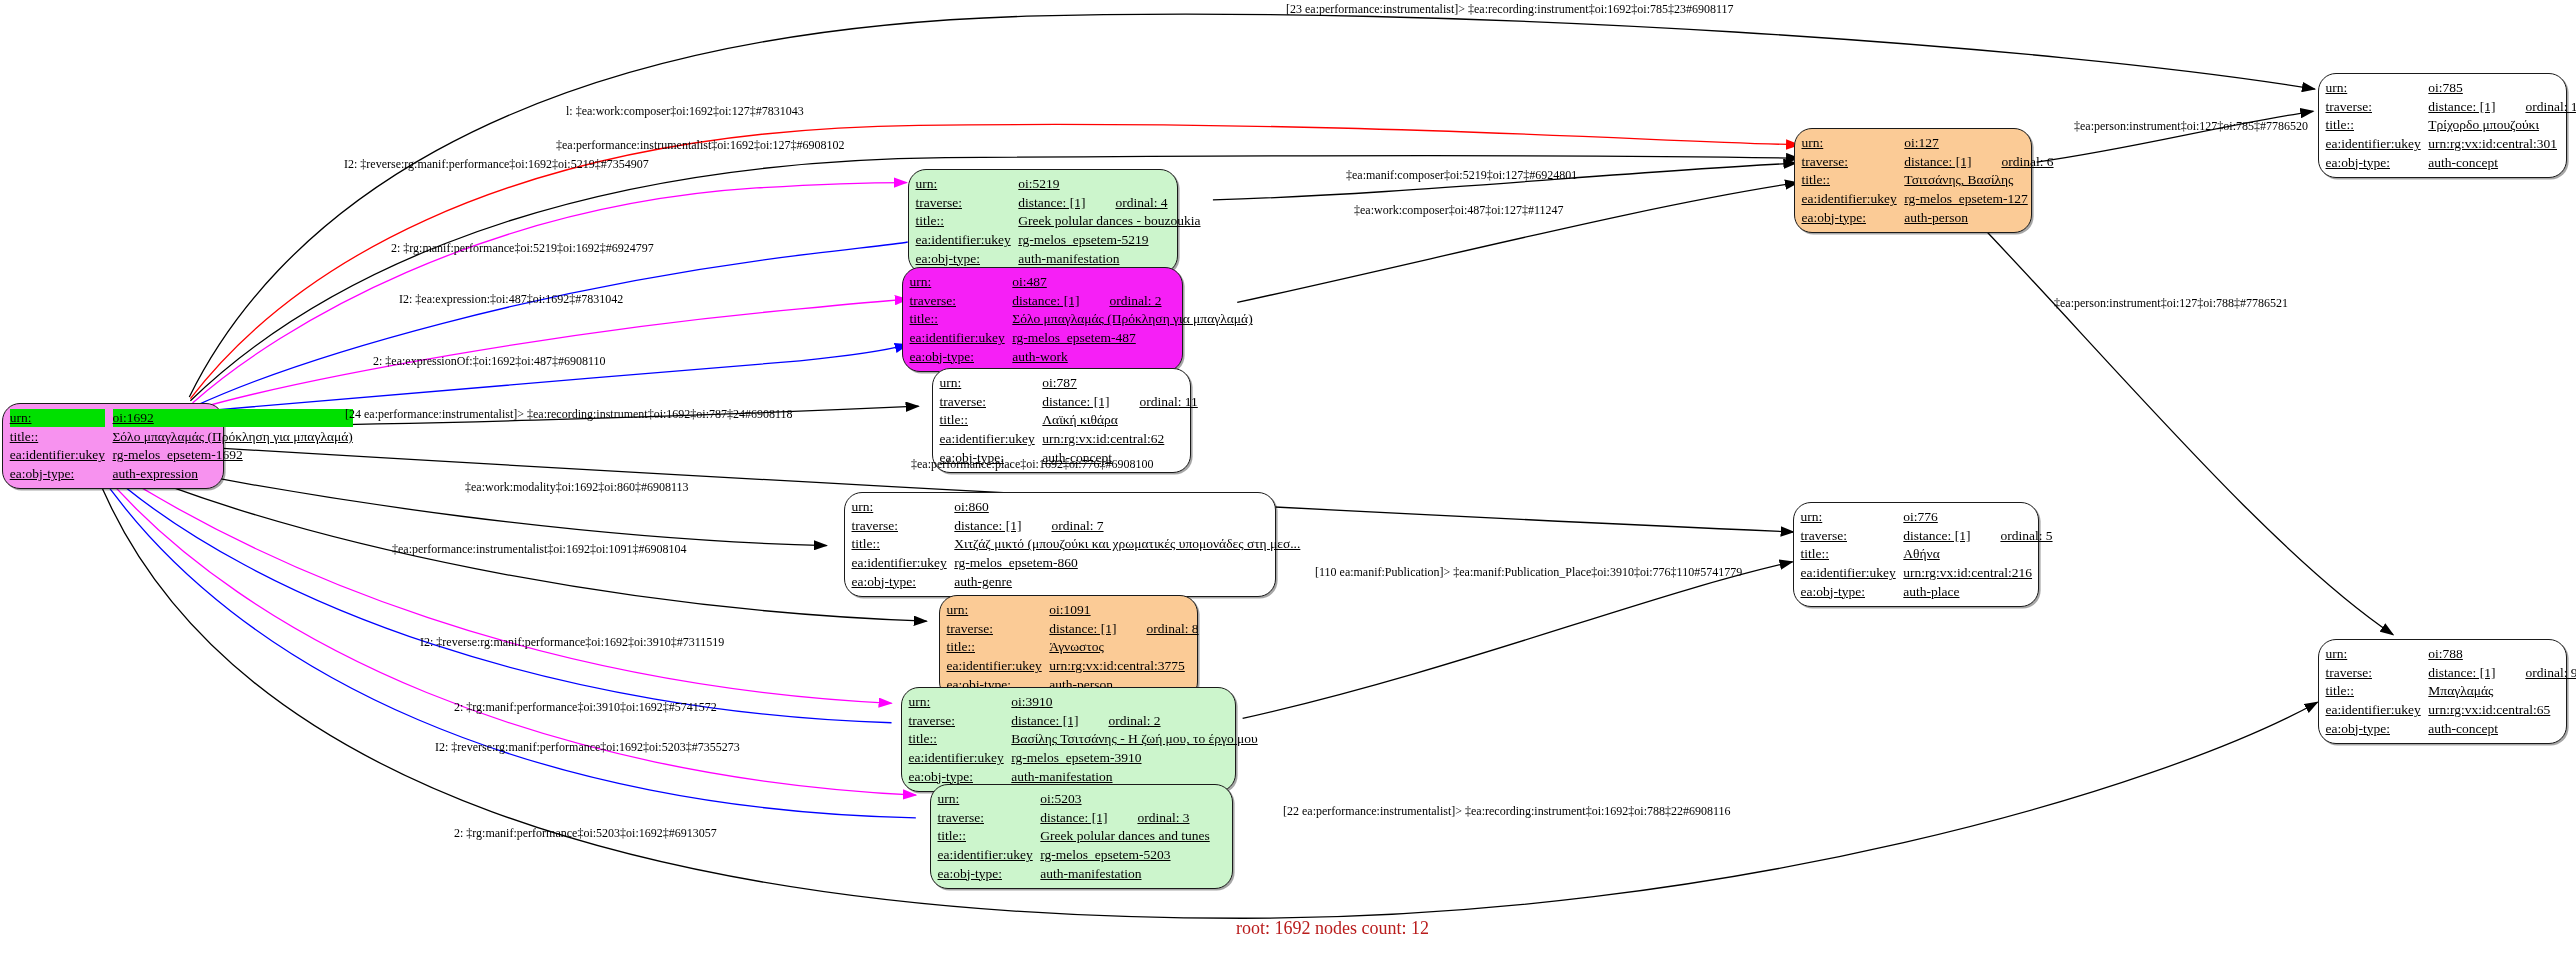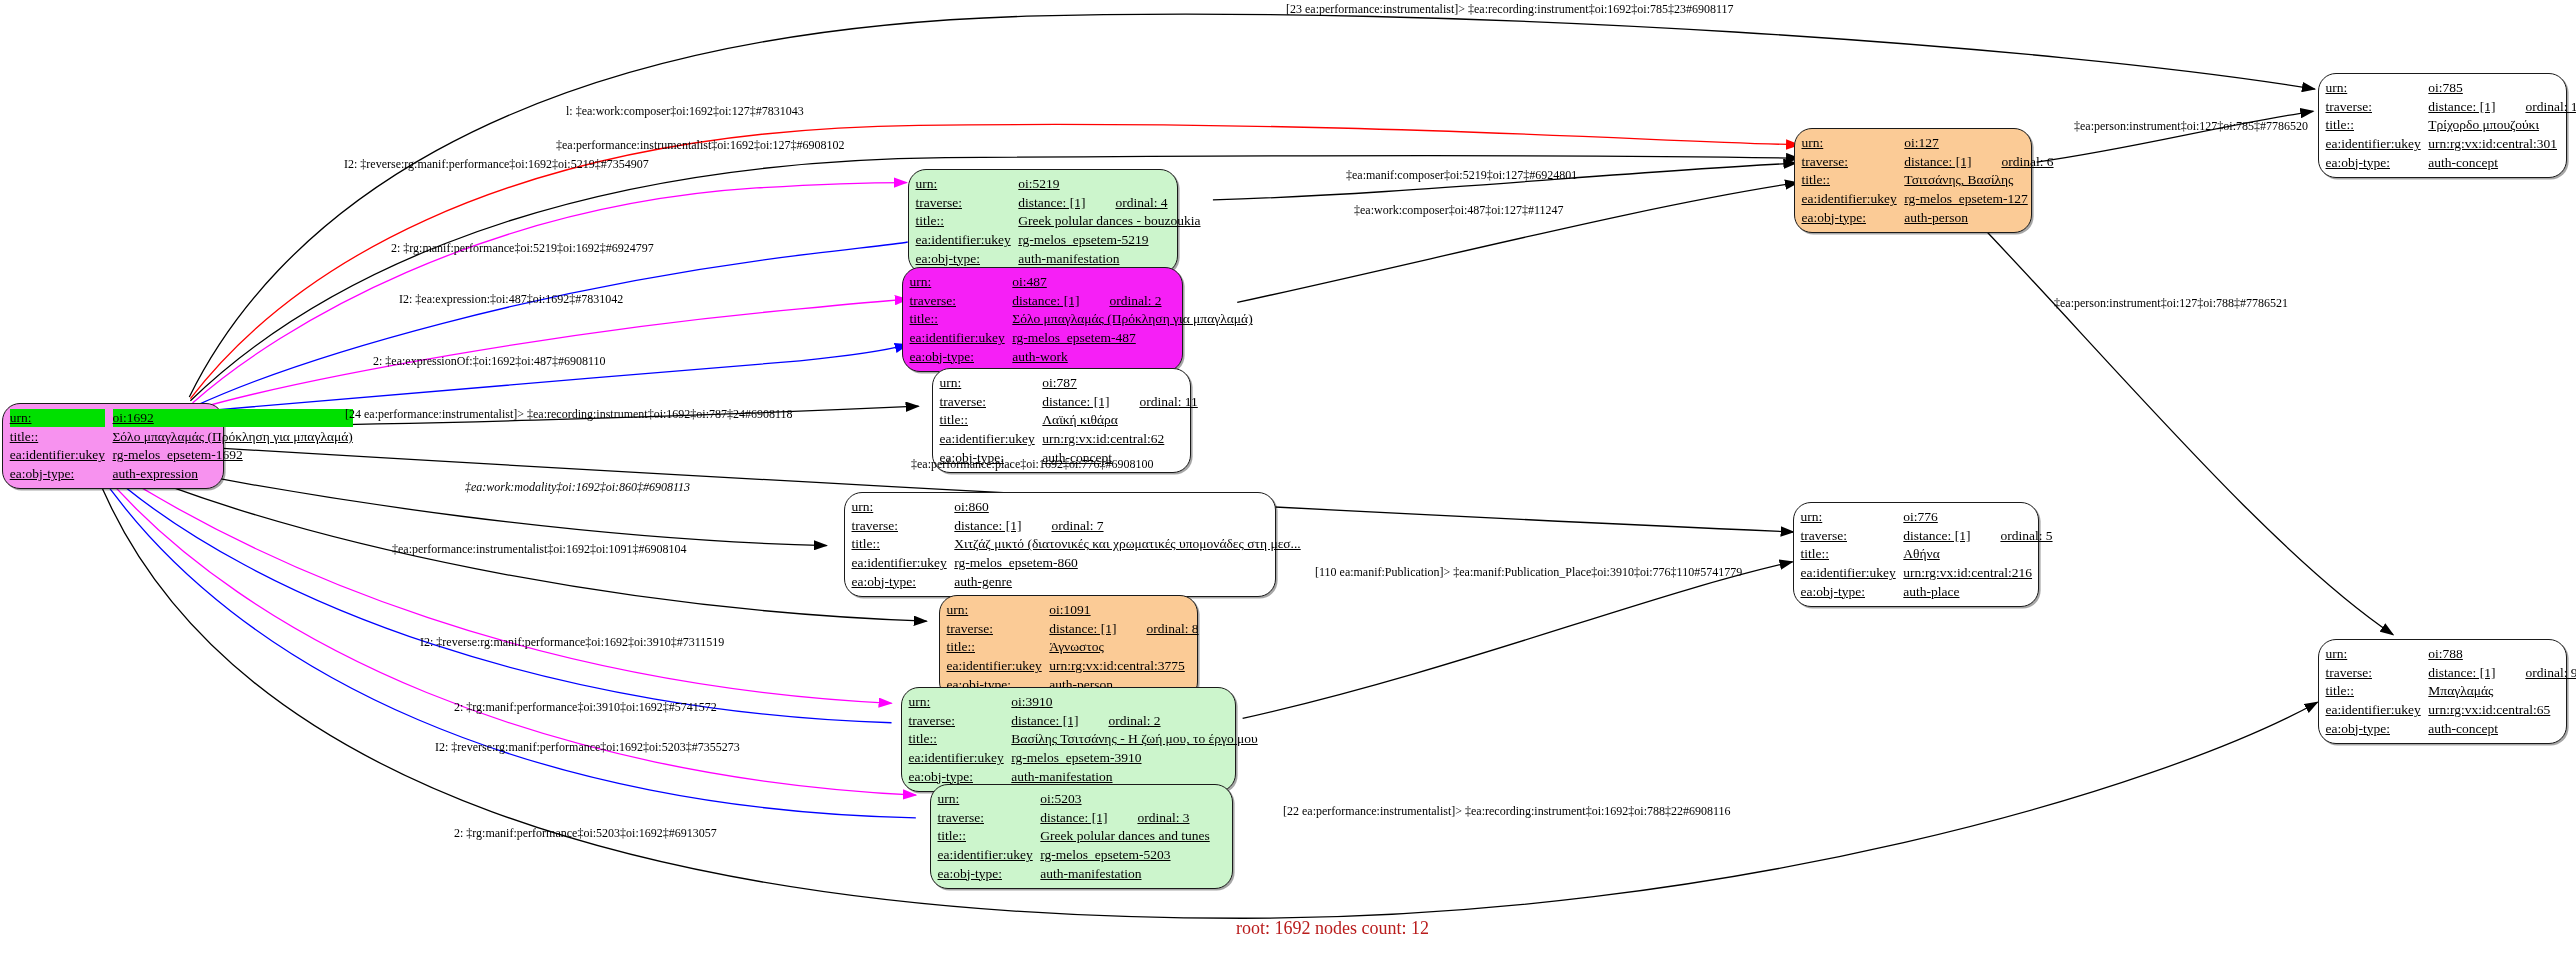--- a/index.html
+++ b/index.html
@@ -210,21 +210,21 @@
           <tr>
         <td class="k">urn:</td>
         <td class="v">oi:860</td>
       </tr>
       <tr>
         <td class="k">traverse:</td>
         <td class="v"><span>distance: [1]</span><span class="ord">ordinal: 7</span></td>
       </tr>
       <tr>
         <td class="k">title::</td>
-        <td class="v">Χιτζάζ μικτό (διατονικές και χρωματικές υπομονάδες στη μεσ...</td>
+        <td class="v">Χιτζάζ μικτό (μπουζούκι και χρωματικές υπομονάδες στη μεσ...</td>
       </tr>
       <tr>
         <td class="k">ea:identifier:ukey</td>
         <td class="v">rg-melos_epsetem-860</td>
       </tr>
       <tr>
         <td class="k">ea:obj-type:</td>
         <td class="v">auth-genre</td>
       </tr>
     </tbody>
@@ -421,21 +421,21 @@
   </div>
 
   <div class="elabel" style="left:1286px;top:3.2px;">[23 ea:performance:instrumentalist]&gt; ‡ea:recording:instrument‡oi:1692‡oi:785‡23#6908117</div>
   <div class="elabel" style="left:566px;top:105px;">l: ‡ea:work:composer‡oi:1692‡oi:127‡#7831043</div>
   <div class="elabel" style="left:556px;top:139px;">‡ea:performance:instrumentalist‡oi:1692‡oi:127‡#6908102</div>
   <div class="elabel" style="left:344px;top:158px;">I2: ‡reverse:rg:manif:performance‡oi:1692‡oi:5219‡#7354907</div>
   <div class="elabel" style="left:391px;top:242px;">2: ‡rg:manif:performance‡oi:5219‡oi:1692‡#6924797</div>
   <div class="elabel" style="left:399px;top:293px;">I2: ‡ea:expression:‡oi:487‡oi:1692‡#7831042</div>
   <div class="elabel" style="left:373px;top:355px;">2: ‡ea:expressionOf:‡oi:1692‡oi:487‡#6908110</div>
   <div class="elabel" style="left:345px;top:408px;">[24 ea:performance:instrumentalist]&gt; ‡ea:recording:instrument‡oi:1692‡oi:787‡24#6908118</div>
-  <div class="elabel" style="left:465px;top:481px;font-style:italic;">‡ea:work:modality‡oi:1692‡oi:860‡#6908113</div>
+  <div class="elabel" style="left:465px;top:481px;">‡ea:work:modality‡oi:1692‡oi:860‡#6908113</div>
   <div class="elabel" style="left:392px;top:543px;">‡ea:performance:instrumentalist‡oi:1692‡oi:1091‡#6908104</div>
   <div class="elabel" style="left:420px;top:636px;">I2: ‡reverse:rg:manif:performance‡oi:1692‡oi:3910‡#7311519</div>
   <div class="elabel" style="left:454px;top:701px;">2: ‡rg:manif:performance‡oi:3910‡oi:1692‡#5741572</div>
   <div class="elabel" style="left:435px;top:741px;">I2: ‡reverse:rg:manif:performance‡oi:1692‡oi:5203‡#7355273</div>
   <div class="elabel" style="left:454px;top:786px;margin-top:41px;">2: ‡rg:manif:performance‡oi:5203‡oi:1692‡#6913057</div>
   <div class="elabel" style="left:1346px;top:169px;">‡ea:manif:composer‡oi:5219‡oi:127‡#6924801</div>
   <div class="elabel" style="left:1354px;top:204px;">‡ea:work:composer‡oi:487‡oi:127‡#11247</div>
   <div class="elabel" style="left:911px;top:458px;">‡ea:performance:place‡oi:1692‡oi:776‡#6908100</div>
   <div class="elabel" style="left:2048px;top:120px;margin-left:26px;">‡ea:person:instrument‡oi:127‡oi:785‡#7786520</div>
   <div class="elabel" style="left:2054px;top:297px;">‡ea:person:instrument‡oi:127‡oi:788‡#7786521</div>

